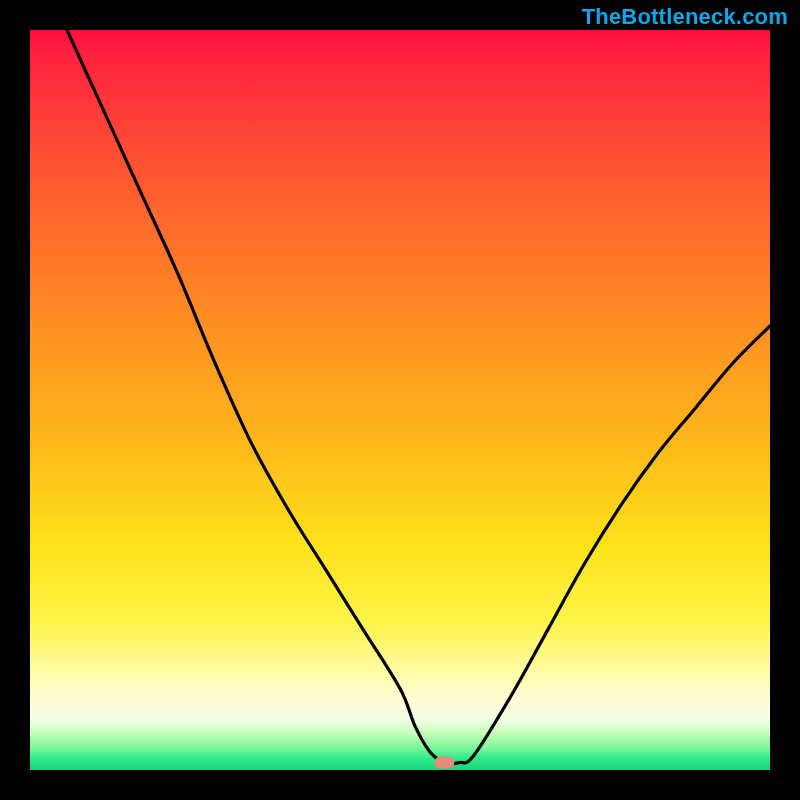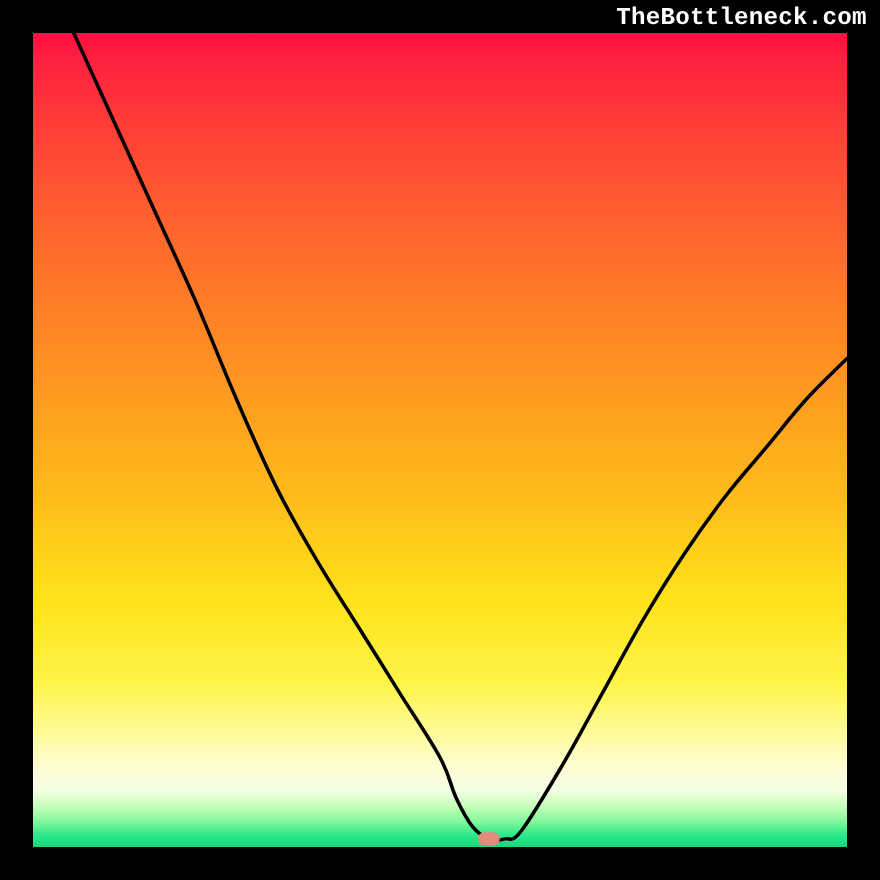--- a/index.html
+++ b/index.html
@@ -14,26 +14,25 @@
   .frame {
     position: relative;
     width: 800px;
     height: 800px;
     background: #000;
   }
   .watermark {
     position: absolute;
     top: 4px;
     right: 12px;
-    color: #ffffff;
+    color: #0ea5e9;
     font-size: 22px;
     font-weight: 600;
     letter-spacing: 0.2px;
     z-index: 5;
-    font-family: Liberation Mono, monospace;
   }
   .plot {
     position: absolute;
     left: 30px;
     top: 30px;
     width: 740px;
     height: 740px;
     overflow: hidden;
   }
   .gradient {

